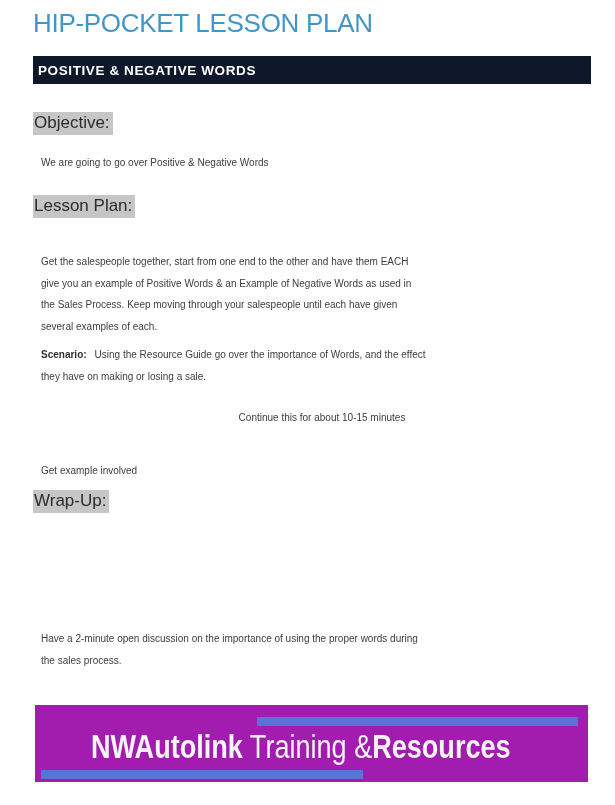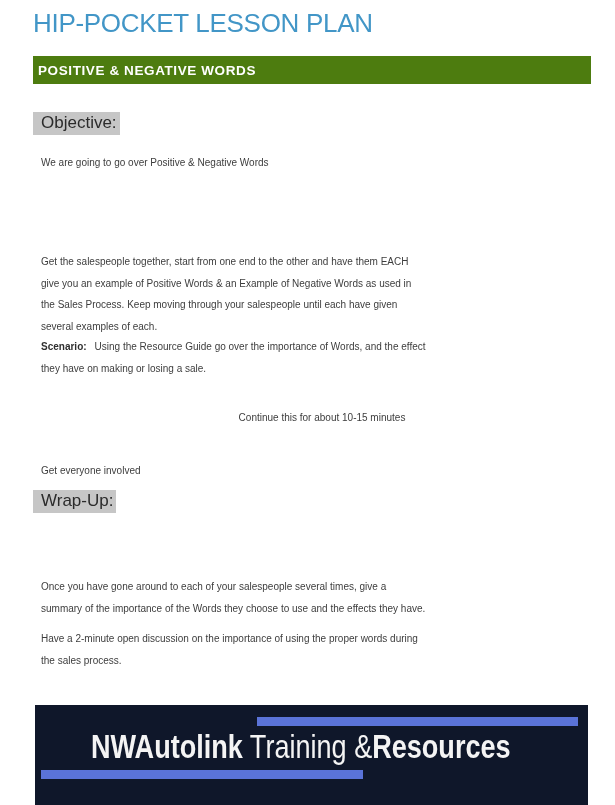--- a/index.html
+++ b/index.html
@@ -22,21 +22,21 @@
     letter-spacing: -0.3px;
     color: #4296c7;
     white-space: nowrap;
   }
   .banner {
     position: absolute;
     left: 33px;
     top: 56px;
     width: 558px;
     height: 28px;
-    background: #4d7c0f;
+    background: #0f172a;
     box-sizing: border-box;
     display: flex;
     align-items: center;
   }
   .banner-text {
     color: #ffffff;
     font-size: 13.5px;
     font-weight: 700;
     letter-spacing: 0.6px;
     padding-left: 5px;
@@ -44,55 +44,55 @@
   }
   .hl-heading {
     position: absolute;
     left: 33px;
     margin: 0;
     display: inline-block;
     font-size: 17px;
     font-weight: 400;
     color: #2b2b2b;
     background: #c6c6c6;
-    padding: 1px 3px 2px 8px;
+    padding: 1px 3px 2px 1px;
     white-space: nowrap;
   }
   .h-objective { top: 112px; }
   .h-lesson    { top: 195px; }
   .h-wrapup    { top: 490px; }
   .para {
     position: absolute;
     left: 33px;
     margin: 8px;
     width: 562px;
     font-size: 10px;
     line-height: 21.5px;
     color: #3d3d3d;
     white-space: pre-line;
   }
   .p-objective { top: 144px; }
   .p-lesson    { top: 243px; }
-  .p-scenario  { top: 328px; }
+  .p-scenario  { top: 336px; }
   .p-continue  { top: 399px; text-align: center; }
   .p-involve   { top: 452px; }
   .p-once      { top: 568px; }
   .p-have      { top: 620px; }
   .scenario-label {
     font-weight: 700;
     color: #2f2f2f;
     margin-right: 8px;
   }
   .footer-logo {
     position: absolute;
     left: 35px;
     top: 705px;
     width: 553px;
-    height: 100px;
-    background: #0f172a;
+    height: 77px;
+    background: #a21caf;
     overflow: hidden;
   }
   .logo-bar {
     position: absolute;
     height: 9px;
     background: #5a73d8;
   }
   .logo-bar-top    { left: 222px; top: 12px; width: 321px; }
   .logo-bar-bottom { left: 6px;   top: 65px; width: 322px; }
   .logo-text {
@@ -117,37 +117,36 @@
   <h1 class="doc-title">HIP-POCKET LESSON PLAN</h1>
 
   <div class="banner">
     <span class="banner-text">POSITIVE &amp; NEGATIVE WORDS</span>
   </div>
 
   <div class="hl-heading h-objective">Objective:</div>
 
   <p class="para p-objective">We are going to go over Positive &amp; Negative Words</p>
 
+  <div class="hl-heading h-lesson">Lesson Plan:</div>
 
   <p class="para p-lesson">Get the salespeople together, start from one end to the other and have them EACH
 give you an example of Positive Words &amp; an Example of Negative Words as used in
 the Sales Process. Keep moving through your salespeople until each have given
 several examples of each.</p>
 
   <p class="para p-scenario"><strong class="scenario-label">Scenario:</strong><span>Using the Resource Guide go over the importance of Words, and the effect
 they have on making or losing a sale.</span></p>
 
   <p class="para p-continue">Continue this for about 10-15 minutes</p>
 
-  <p class="para p-involve">Get everyone involved</p>
+  <p class="para p-involve">Get example involved</p>
 
   <div class="hl-heading h-wrapup">Wrap-Up:</div>
 
-  <p class="para p-once">Once you have gone around to each of your salespeople several times, give a
-summary of the importance of the Words they choose to use and the effects they have.</p>
 
   <p class="para p-have">Have a 2-minute open discussion on the importance of using the proper words during
 the sales process.</p>
 
   <div class="footer-logo">
     <div class="logo-bar logo-bar-top"></div>
     <div class="logo-text"><span class="logo-bold">NWAutolink</span><span class="logo-light"> Training </span><span class="logo-light">&amp;</span><span class="logo-bold">Resources</span></div>
     <div class="logo-bar logo-bar-bottom"></div>
   </div>
 

